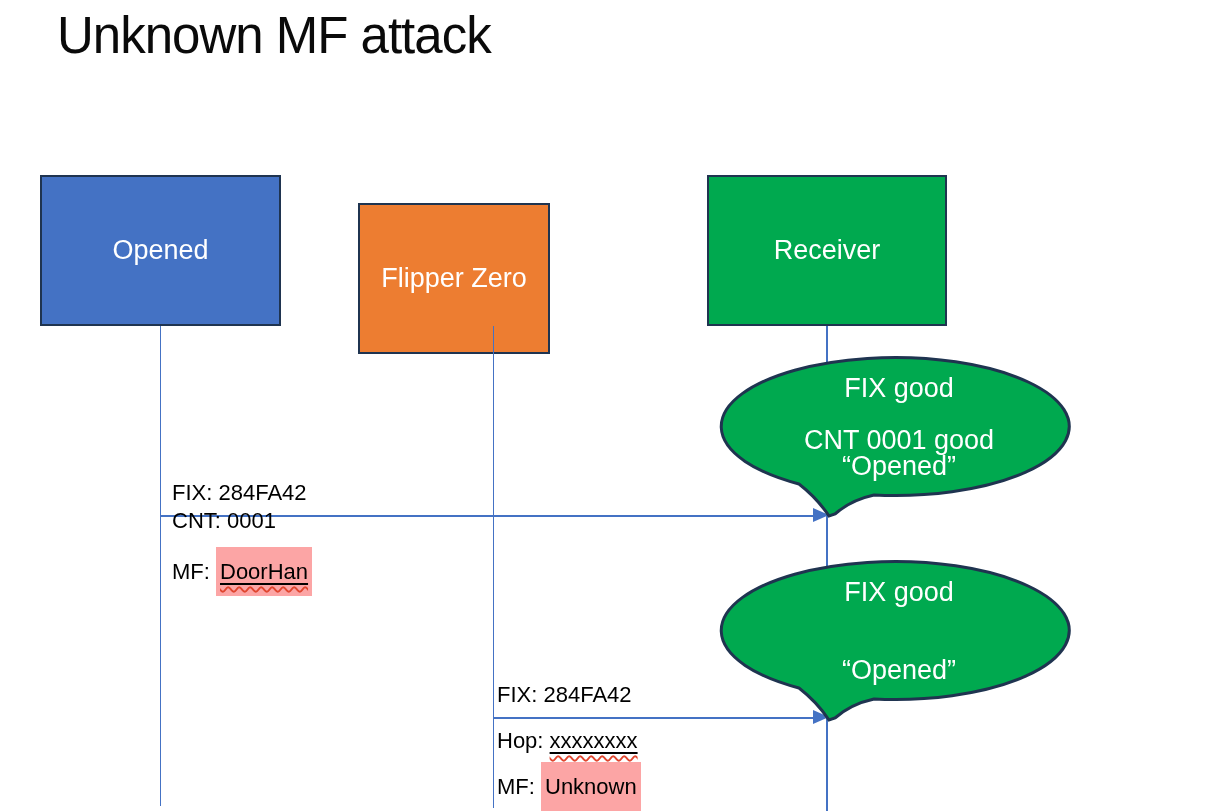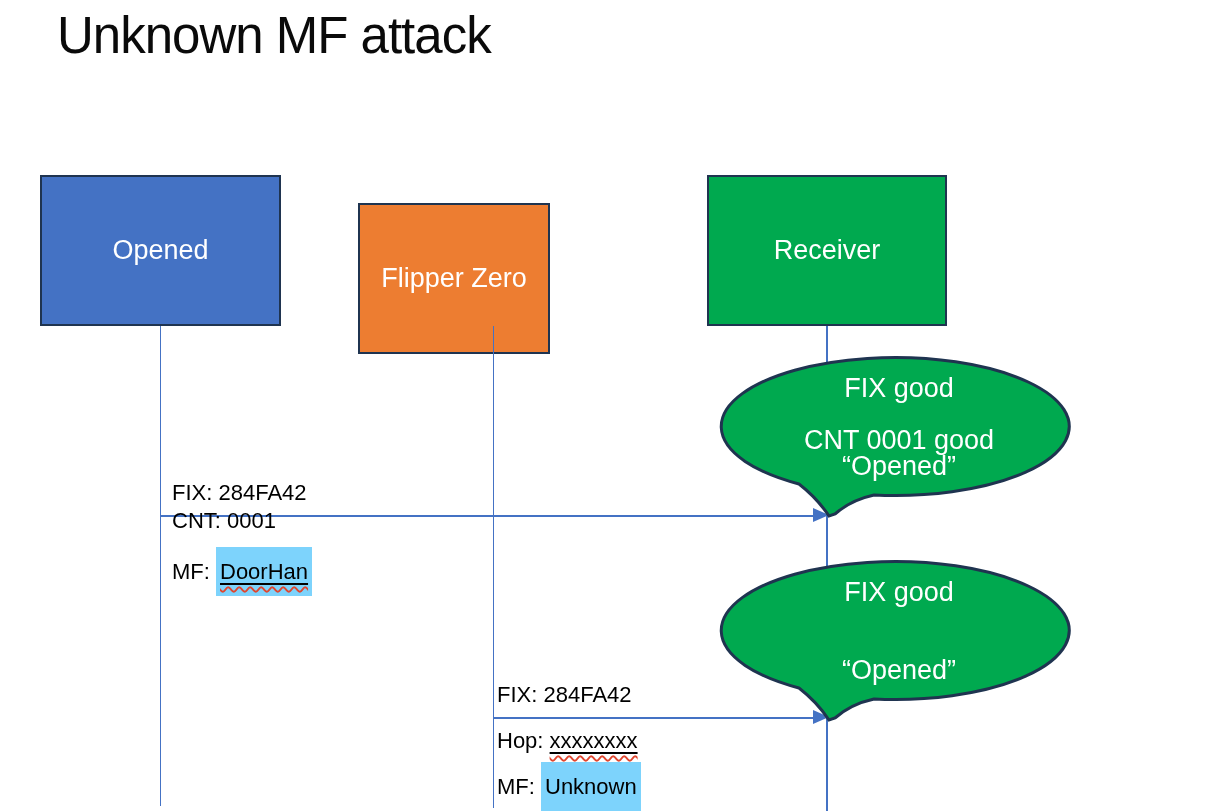--- a/index.html
+++ b/index.html
@@ -39,21 +39,21 @@
   
   .msg-label{font-size:22px;color:#000;white-space:nowrap;line-height:30px;}
   .m1{left:172px;}
   .m2{left:497px;}
   .m1-above{top:478px;}
   .m1-below1{top:506px;}
   .m1-below2{top:557px;}
   .m2-above{top:680px;}
   .m2-below1{top:726px;}
   .m2-below2{top:772px;}
-  .hl{background:#7dd3fc;padding:12px 4px;}
+  .hl{background:#fca5a5;padding:12px 4px;}
   .u-black{
     text-decoration-line:underline;text-decoration-style:solid;
     text-decoration-color:#000;text-decoration-thickness:2px;
     text-underline-offset:4px;
   }
   .u-wavy{
     text-decoration-line:underline;text-decoration-style:wavy;
     text-decoration-color:#E0462F;text-decoration-thickness:1.5px;
     text-underline-offset:7px;
   }

